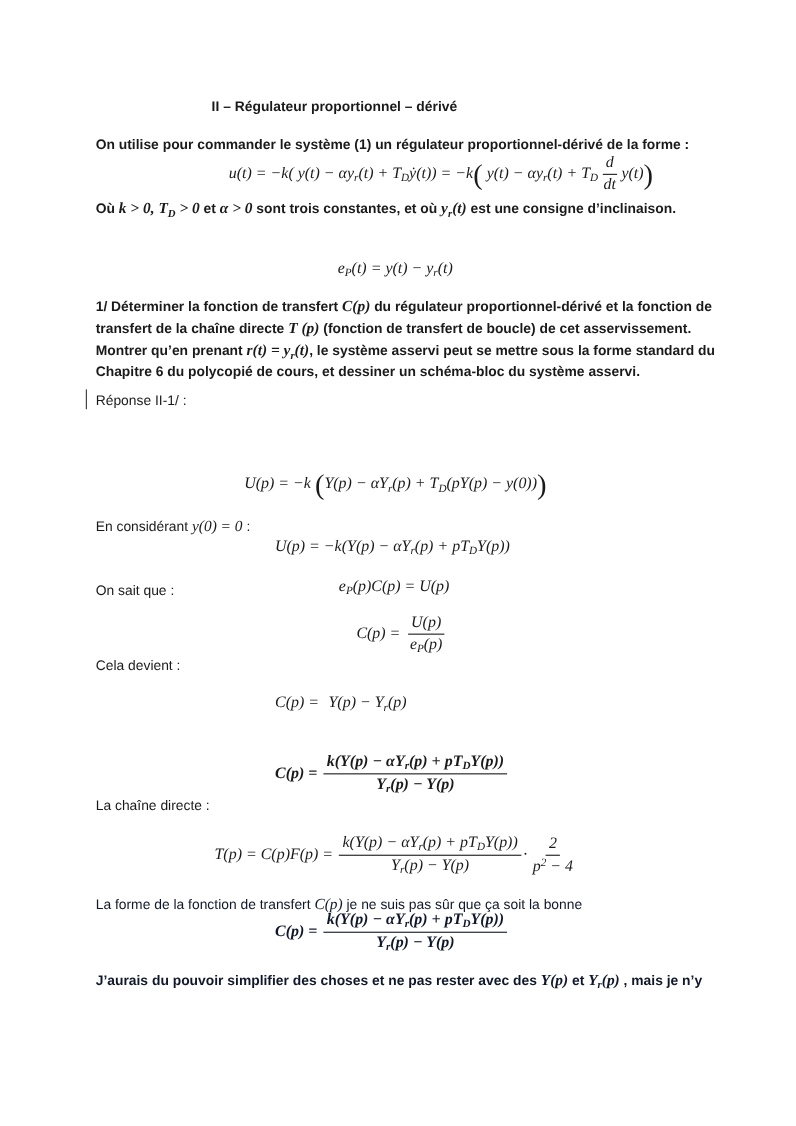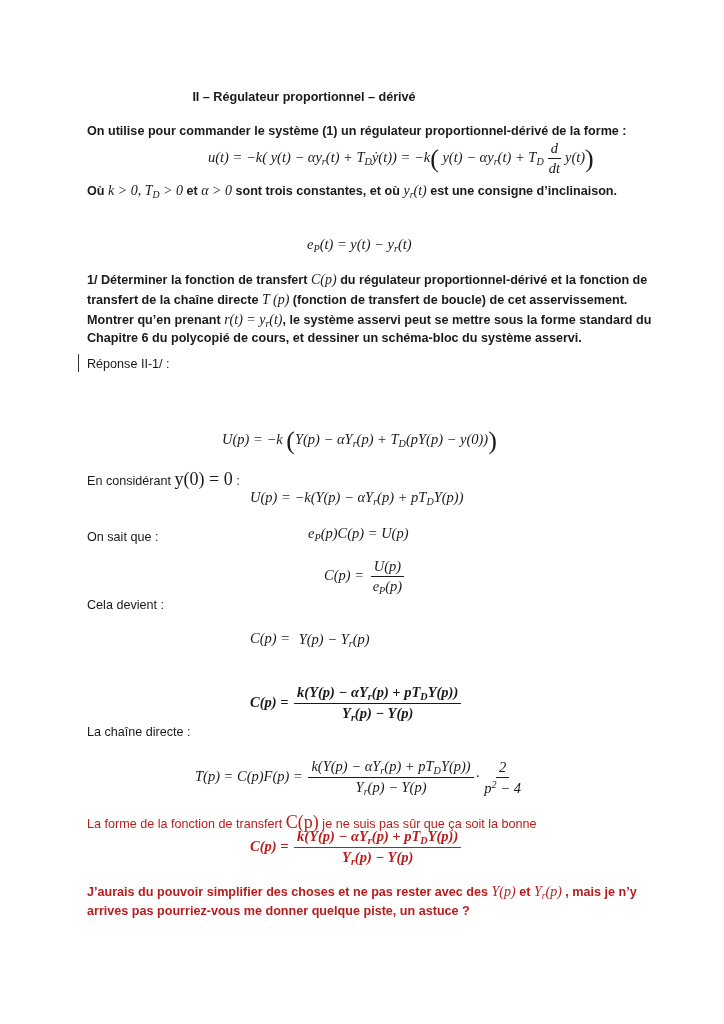--- a/index.html
+++ b/index.html
@@ -1,25 +1,25 @@
 <!DOCTYPE html>
 <html><head>
   <meta charset="utf-8">
   <style>
     html, body { margin: 0; padding: 0; background: #ffffff; }
     body { width: 724px; height: 1024px; position: relative; overflow: hidden;
            font-family: "Liberation Sans", "DejaVu Sans", sans-serif; color: #1a1a1a; font-size: 12.6px; }
     .page { position: absolute; left: 0; top: 0; width: 724px; height: 1024px; }
     .abs { position: absolute; white-space: nowrap; }
     .b { font-weight: bold; }
-    .red { color: #b91c1c; }
+    .red { color: #0f172a; }
     .title { left: 0; width: 608px; text-align: center; top: 90px; font-weight: bold; font-size: 12.6px; }
     .para { left: 87px; line-height: 19.5px; }
-    .m { font-family: "Liberation Serif", "DejaVu Serif", serif; font-size: 18px; }
-    .mb { font-family: "Liberation Serif", "DejaVu Serif", serif; font-style: italic; font-weight: normal; font-size: 14px; }
+    .m { font-family: "Liberation Serif", "DejaVu Serif", serif; font-style: italic; font-size: 14px; }
+    .mb { font-family: "Liberation Serif", "DejaVu Serif", serif; font-style: italic; font-weight: bold; font-size: 14px; }
     .eq { font-family: "Liberation Serif", "DejaVu Serif", serif; font-style: italic; font-size: 14.5px; white-space: nowrap; position: absolute; }
     .eqb { font-weight: bold; }
     .frac { display: inline-flex; flex-direction: column; align-items: center; vertical-align: middle; margin: 0 2px; }
     .frac .num { padding: 0 3px 1px 3px; border-bottom: 1px solid currentColor; }
     .frac .den { padding: 1px 3px 0 3px; }
     .big { font-size: 26px; font-style: normal; vertical-align: -5px; }
     .cursor { position: absolute; left: 78px; top: 354px; width: 1px; height: 18px; background: #333; }
     sub { font-size: 70%; vertical-align: -3px; }
     sup { font-size: 70%; vertical-align: 5px; }
   </style>
@@ -127,15 +127,14 @@
   <div class="eq eqb red" style="left:250px; top:828px;">
     C(p) = <span class="frac">
         <span class="num">k(Y(p) − αY<sub>r</sub>(p) + pT<sub>D</sub>Y(p))</span>
         <span class="den">Y<sub>r</sub>(p) − Y(p)</span>
       </span>
   </div>
 
   <div class="abs para b red" style="top:882px;">
     <span>J’aurais du pouvoir simplifier des choses et ne pas rester avec des</span> <span class="mb">Y(p)</span> <span>et</span> <span class="mb">Y<sub>r</sub>(p)</span> <span>, mais je n’y</span>
   </div>
-  <div class="abs para b red" style="top:902px;">arrives pas pourriez-vous me donner quelque piste, un astuce ?</div>
 
 </div>
 
 </body></html>

